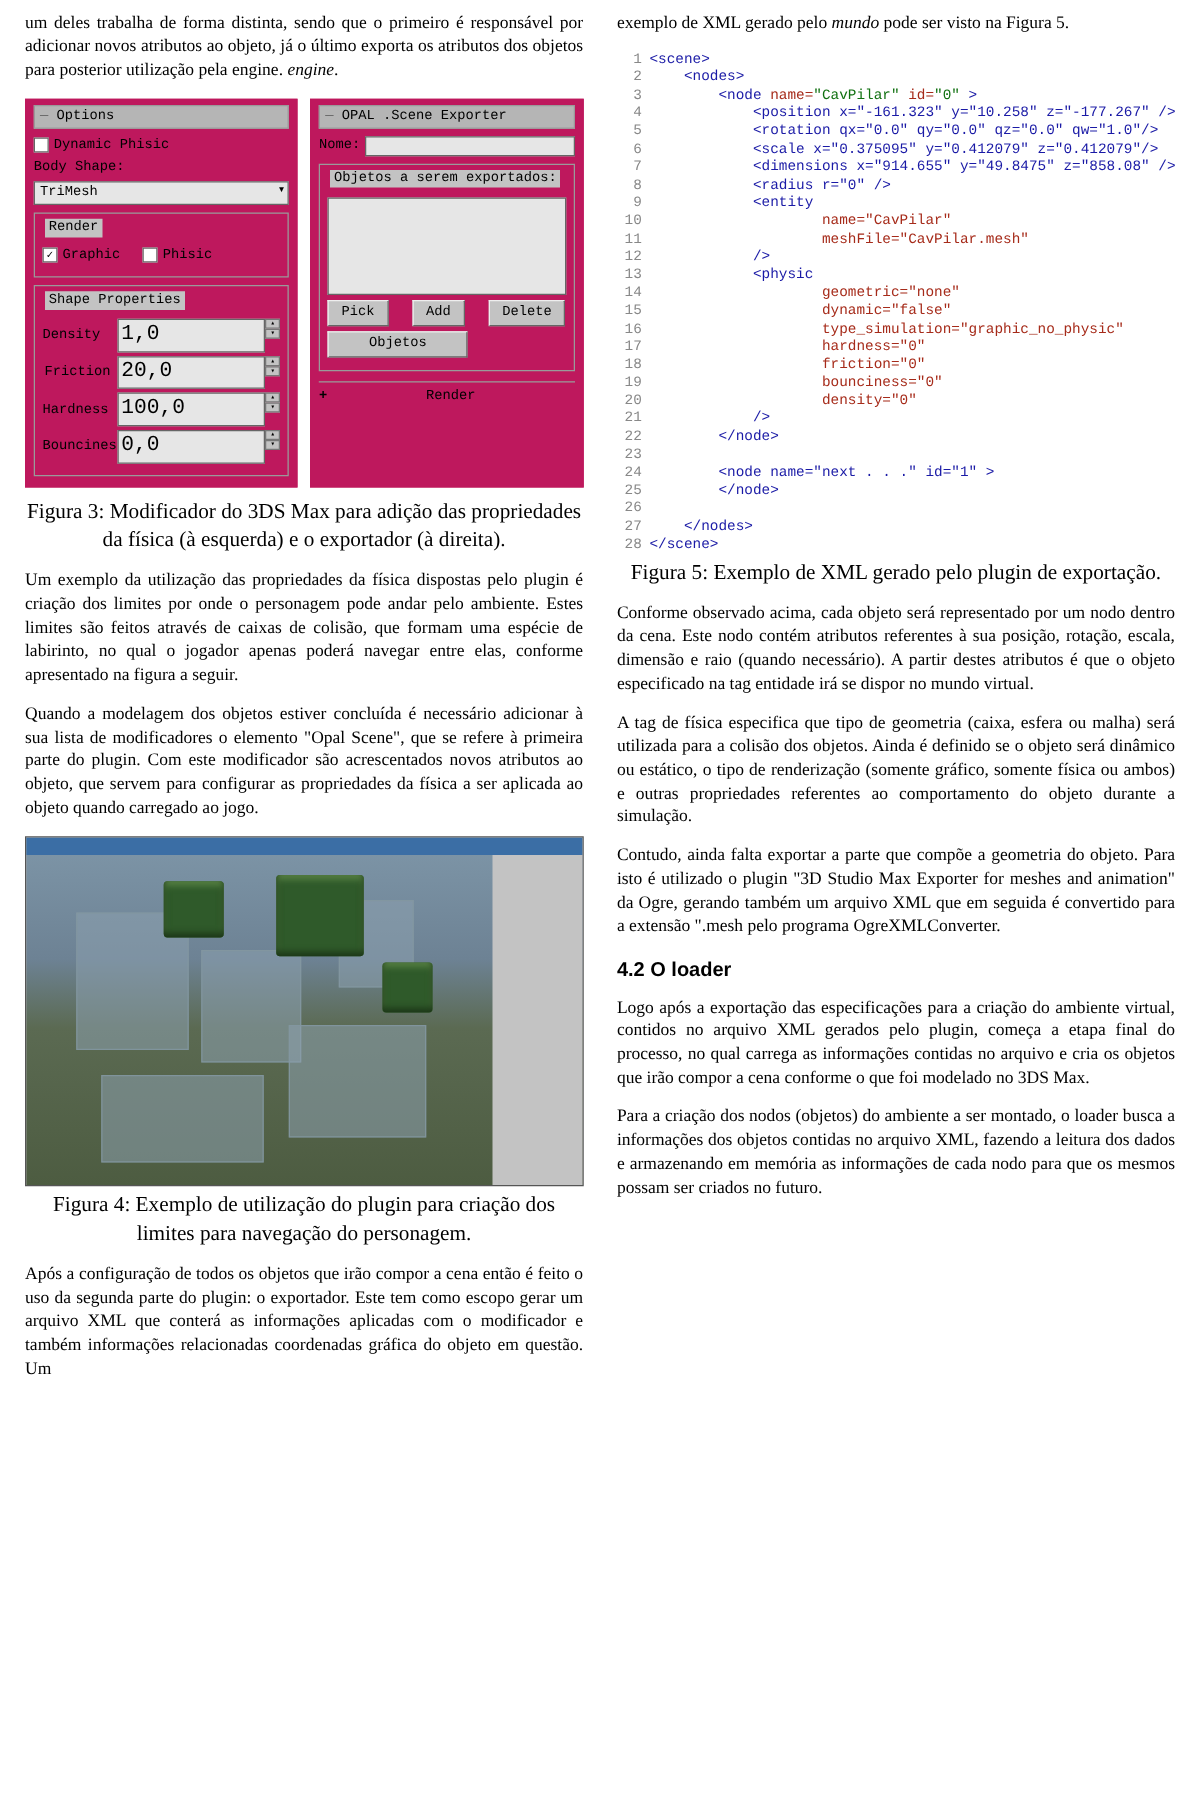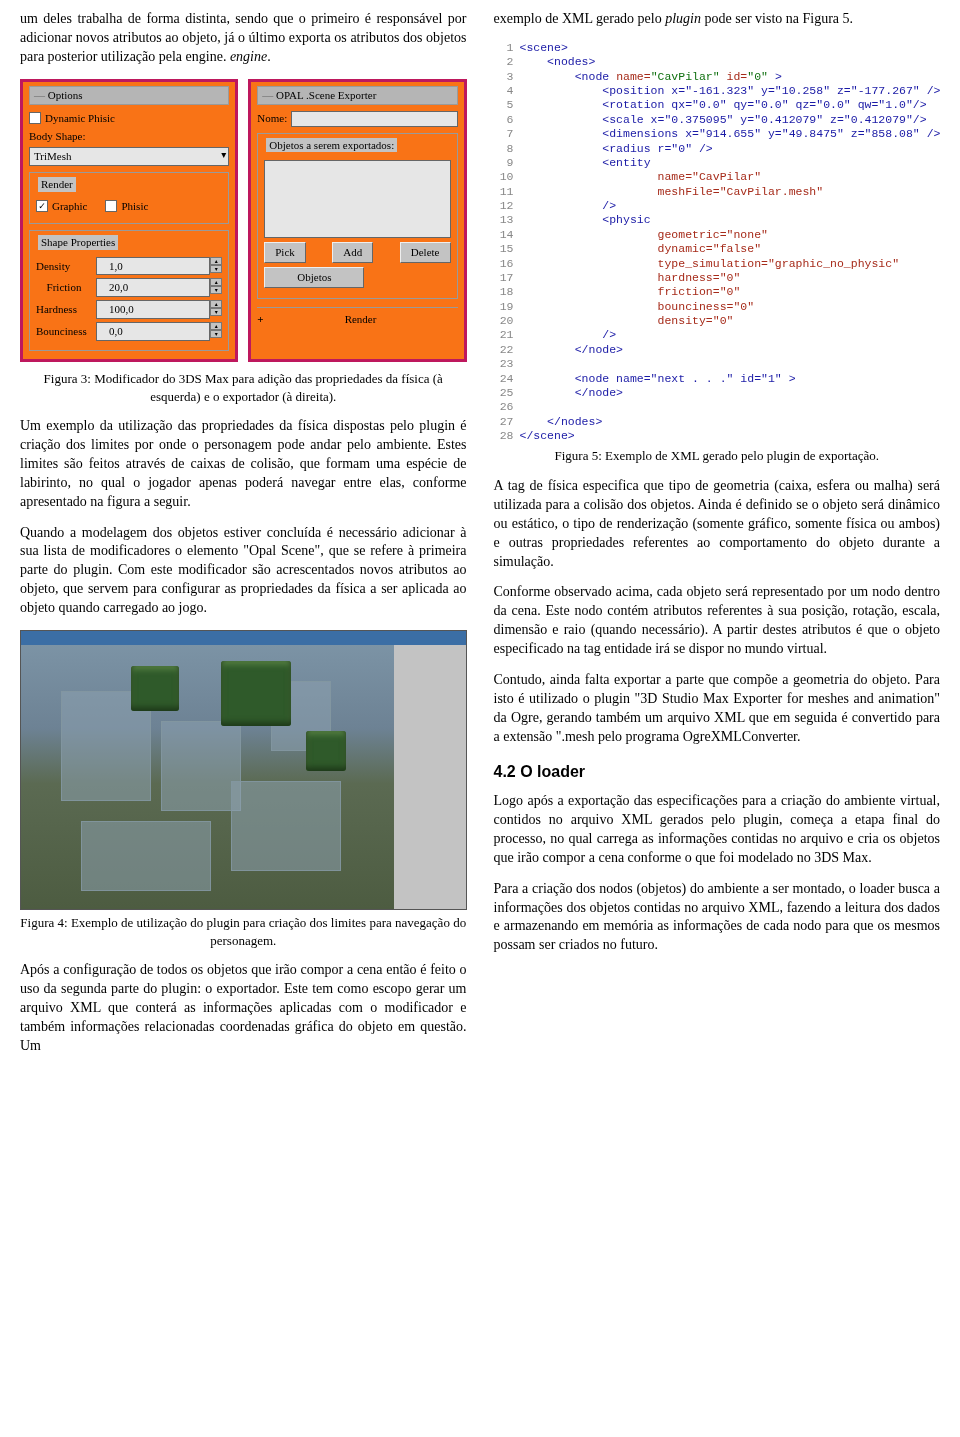--- a/index.html
+++ b/index.html
@@ -16,37 +16,37 @@
     display: flex;
     gap: 27px;
   }
   .col {
     flex: 1;
     min-width: 0;
   }
   p { text-align: justify; margin-bottom: 12px; }
   .caption {
     text-align: center;
-    font-size: 13px;
+    font-size: 17px;
     margin: 4px 0 12px;
   }
   .italic { font-style: italic; }
   .heading2 {
     font-size: 16px;
     font-weight: bold;
     font-family: Arial, sans-serif;
     margin: 14px 0 10px;
   }
 
   
   .panels { display: flex; gap: 10px; margin: 10px 0 8px; }
   .panel {
-    background: #f97316;
-    border: 3px solid #be185d;
-    font-family: Liberation Serif, serif;
+    background: #be185d;
+    border: 1px solid #be185d;
+    font-family: Liberation Mono, monospace;
     font-size: 11px;
     color: #000;
     padding: 4px 6px 8px;
     flex: 1;
   }
   .panel-title {
     background: #b5b5b5;
     border: 1px solid #9a9a9a;
     padding: 1px 4px;
     margin: 0 0 6px;
@@ -64,21 +64,21 @@
     content: "▾"; position: absolute; right: 2px; top: 0; font-size: 10px;
   }
   .group {
     border: 1px solid #9a9a9a; padding: 4px 6px 6px; margin-top: 6px;
   }
   .group-title { font-size: 11px; margin: -10px 0 4px 2px; background:#c3c3c3; display:inline-block; padding:0 3px; }
   .spinbox {
     flex:1; display:flex; align-items:stretch;
   }
   .spin-input {
-    flex:1; background:#e6e6e6; border:1px solid #666; padding:1px 12px; font-size:11px;
+    flex:1; background:#e6e6e6; border:1px solid #666; padding:1px 2px; font-size:17px;
   }
   .spin-btns { display:flex; flex-direction:column; }
   .spin-btn { width:12px; height:8px; background:#c3c3c3; border:1px solid #777; font-size:6px; line-height:6px; text-align:center; }
   .textfield { flex:1; background:#e6e6e6; border:1px solid #666; padding:1px 3px; height:16px; }
   .listarea { background:#e6e6e6; border:1px solid #666; height:78px; margin:4px 0; }
   .btn { background:#c3c3c3; border:1px solid #666; border-top-color:#eee; border-left-color:#eee; padding:2px 10px; font-size:11px; cursor:default; }
   .btn-row { display:flex; gap:8px; justify-content:space-between; margin:4px 0; }
   .aboutbar { border-top:1px solid #9a9a9a; margin-top:8px; padding-top:4px; text-align:center; }
   .aboutbar .plus { float:left; font-weight:bold; }
 
@@ -223,21 +223,21 @@
       <div class="ss-tree" style="left:110px; top:35px; width:48px; height:45px;"></div>
       <div class="ss-tree" style="left:285px; top:100px; width:40px; height:40px;"></div>
     </div>
     <div class="caption">Figura 4: Exemplo de utilização do plugin para criação dos limites para navegação do personagem.</div>
 
     <p>Após a configuração de todos os objetos que irão compor a cena então é feito o uso da segunda parte do plugin: o exportador. Este tem como escopo gerar um arquivo XML que conterá as informações aplicadas com o modificador e também informações relacionadas coordenadas gráfica do objeto em questão. Um</p>
   </div>
 
   <div class="col">
     <p>
-      <span>exemplo de XML gerado pelo </span><span class="italic">plugin</span><span> pode ser visto na Figura 5.</span>
+      <span>exemplo de XML gerado pelo </span><span class="italic">mundo</span><span> pode ser visto na Figura 5.</span>
     </p>
 
     <div class="codeblock"><span class="ln">1</span><span class="tag">&lt;scene&gt;</span>
 <span class="ln">2</span><span class="tag">    &lt;nodes&gt;</span>
 <span class="ln">3</span><span class="tag">        &lt;node </span><span class="attr">name=</span><span class="val">"CavPilar"</span><span class="attr"> id=</span><span class="val">"0"</span><span class="tag"> &gt;</span>
 <span class="ln">4</span><span class="tag">            &lt;position x="-161.323" y="10.258" z="-177.267" /&gt;</span>
 <span class="ln">5</span><span class="tag">            &lt;rotation qx="0.0" qy="0.0" qz="0.0" qw="1.0"/&gt;</span>
 <span class="ln">6</span><span class="tag">            &lt;scale x="0.375095" y="0.412079" z="0.412079"/&gt;</span>
 <span class="ln">7</span><span class="tag">            &lt;dimensions x="914.655" y="49.8475" z="858.08" /&gt;</span>
 <span class="ln">8</span><span class="tag">            &lt;radius r="0" /&gt;</span>
@@ -257,22 +257,22 @@
 <span class="ln">22</span><span class="tag">        &lt;/node&gt;</span>
 <span class="ln">23</span><span></span>
 <span class="ln">24</span><span class="tag">        &lt;node name="next . . ." id="1" &gt;</span>
 <span class="ln">25</span><span class="tag">        &lt;/node&gt;</span>
 <span class="ln">26</span><span></span>
 <span class="ln">27</span><span class="tag">    &lt;/nodes&gt;</span>
 <span class="ln">28</span><span class="tag">&lt;/scene&gt;</span></div>
 
     <div class="caption">Figura 5: Exemplo de XML gerado pelo plugin de exportação.</div>
 
+    <p>Conforme observado acima, cada objeto será representado por um nodo dentro da cena. Este nodo contém atributos referentes à sua posição, rotação, escala, dimensão e raio (quando necessário). A partir destes atributos é que o objeto especificado na tag entidade irá se dispor no mundo virtual.</p>
     <p>A tag de física especifica que tipo de geometria (caixa, esfera ou malha) será utilizada para a colisão dos objetos. Ainda é definido se o objeto será dinâmico ou estático, o tipo de renderização (somente gráfico, somente física ou ambos) e outras propriedades referentes ao comportamento do objeto durante a simulação.</p>
-    <p>Conforme observado acima, cada objeto será representado por um nodo dentro da cena. Este nodo contém atributos referentes à sua posição, rotação, escala, dimensão e raio (quando necessário). A partir destes atributos é que o objeto especificado na tag entidade irá se dispor no mundo virtual.</p>
     <p>Contudo, ainda falta exportar a parte que compõe a geometria do objeto. Para isto é utilizado o plugin "3D Studio Max Exporter for meshes and animation" da Ogre, gerando também um arquivo XML que em seguida é convertido para a extensão ".mesh pelo programa OgreXMLConverter.</p>
 
     <div class="heading2">4.2 O loader</div>
 
     <p>Logo após a exportação das especificações para a criação do ambiente virtual, contidos no arquivo XML gerados pelo plugin, começa a etapa final do processo, no qual carrega as informações contidas no arquivo e cria os objetos que irão compor a cena conforme o que foi modelado no 3DS Max.</p>
     <p>Para a criação dos nodos (objetos) do ambiente a ser montado, o loader busca a informações dos objetos contidas no arquivo XML, fazendo a leitura dos dados e armazenando em memória as informações de cada nodo para que os mesmos possam ser criados no futuro.</p>
   </div>
 </div>
 
 </body></html>

